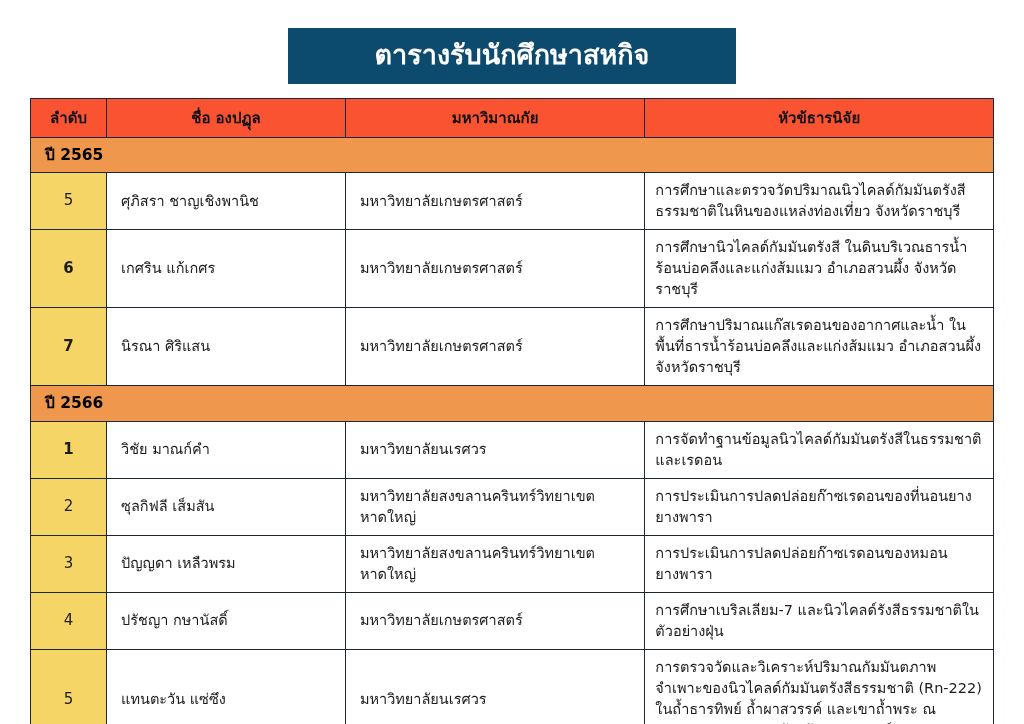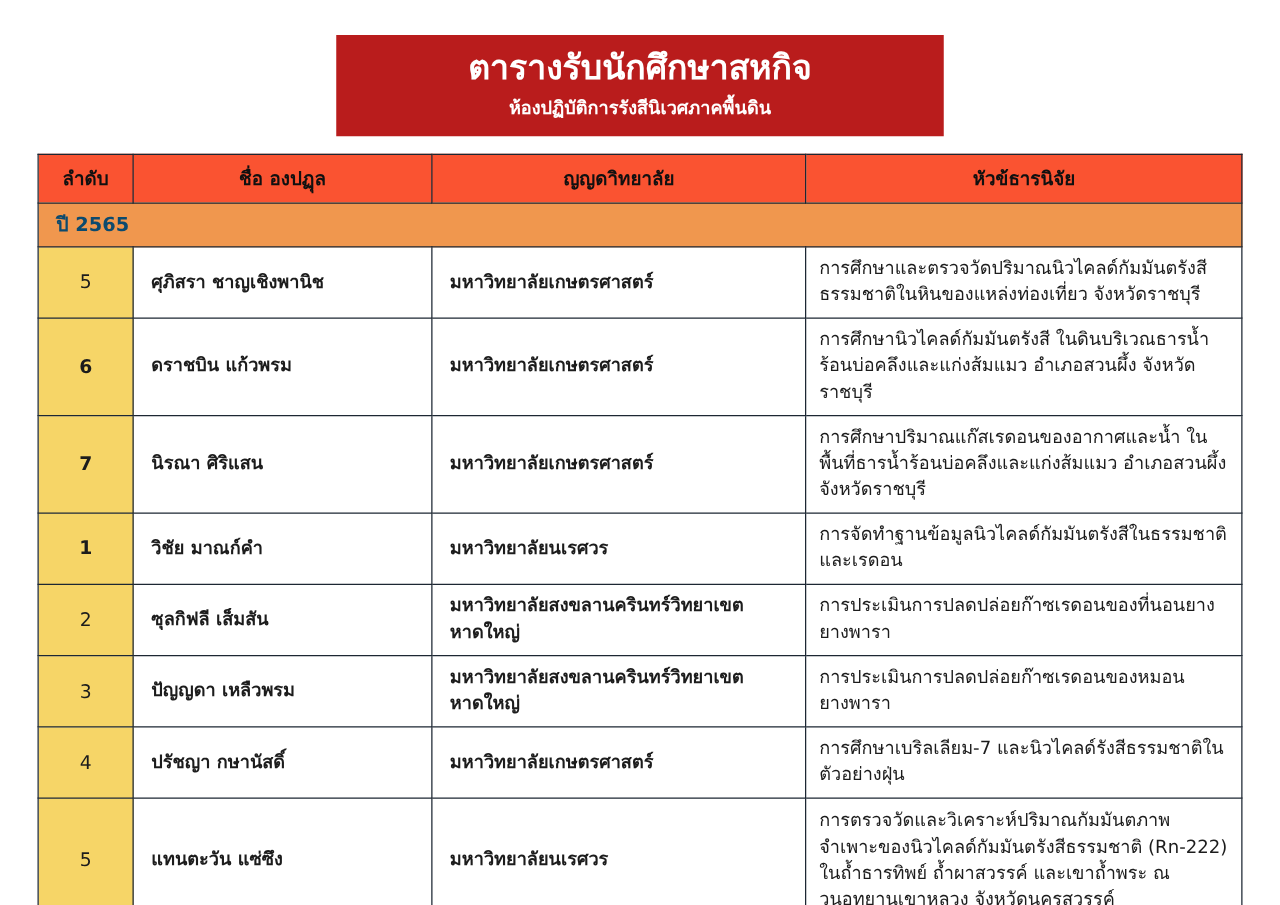--- a/index.html
+++ b/index.html
@@ -4,23 +4,23 @@
 <style>
   html,body{margin:0;padding:0;}
   body{
     width:1024px;height:724px;
     background:#ffffff;
     font-family:"DejaVu Sans","Liberation Sans",sans-serif;
     overflow:hidden;
     -webkit-font-smoothing:antialiased;
   }
   .banner{
-    width:486px;
+    width:448px;
     margin:28px auto 14px auto;
-    background:#b91c1c;
+    background:#0c4a6e;
     color:#ffffff;
     text-align:center;
     padding:10px 6px 12px 6px;
     box-sizing:border-box;
   }
   .banner .title{
     font-size:27px;
     font-weight:bold;
     line-height:1.25;
   }
@@ -53,81 +53,83 @@
     color:#1c1c1c;
     vertical-align:middle;
     padding:7px 10px;
     line-height:1.45;
     background:#ffffff;
   }
   td.year-cell{
     background:#F0974E;
     font-weight:bold;
     font-size:15.5px;
-    color:#0c4a6e;
+    color:#000000;
     padding:6px 14px;
   }
   td.no-cell{
     background:#F6D567;
     text-align:center;
     font-size:15px;
     min-height:40px;
   }
   td.no-cell.bold{font-weight:bold;}
-  td.name-cell, td.univ-cell{padding-left:14px;font-weight:bold;}
+  td.name-cell, td.univ-cell{padding-left:14px;}
   tr.data-row{height:54px;}
   tr.data-row.tall{height:72px;}
   tr.data-row.xtall{height:100px;}
   tr.data-row.short{height:36px;}
 </style>
 </head>
 <body>
 
 <div class="banner">
   <div class="title">ตารางรับนักศึกษาสหกิจ</div>
-  <div class="subtitle">ห้องปฏิบัติการรังสีนิเวศภาคพื้นดิน</div>
 </div>
 
 <div class="table-wrap">
   <table>
     <colgroup>
       <col style="width:7.9%">
       <col style="width:24.8%">
       <col style="width:31.1%">
       <col style="width:36.2%">
     </colgroup>
     <thead>
       <tr>
         <th>ลำดับ</th>
         <th>ชื่อ องปฏุล</th>
-        <th>ญญดาิทยาลัย</th>
+        <th>มหาวิมาณกัย</th>
         <th>หัวข้ธารนิจัย</th>
       </tr>
     </thead>
     <tbody>
         <tr>
           <td class="year-cell" colspan="4">ปี 2565</td>
         </tr>
         <tr class="data-row ">
           <td class="no-cell">5</td>
           <td class="name-cell">ศุภิสรา ชาญเชิงพานิช</td>
           <td class="univ-cell">มหาวิทยาลัยเกษตรศาสตร์</td>
           <td class="topic-cell">การศึกษาและตรวจวัดปริมาณนิวไคลด์กัมมันตรังสีธรรมชาติในหินของแหล่งท่องเที่ยว จังหวัดราชบุรี</td>
         </tr>
         <tr class="data-row ">
           <td class="no-cell bold">6</td>
-          <td class="name-cell">ดราชบิน แก้วพรม</td>
+          <td class="name-cell">เกศริน แก้เกศร</td>
           <td class="univ-cell">มหาวิทยาลัยเกษตรศาสตร์</td>
           <td class="topic-cell">การศึกษานิวไคลด์กัมมันตรังสี ในดินบริเวณธารน้ำร้อนบ่อคลึงและแก่งส้มแมว อำเภอสวนผึ้ง จังหวัดราชบุรี</td>
         </tr>
         <tr class="data-row tall">
           <td class="no-cell bold">7</td>
           <td class="name-cell">นิรณา ศิริแสน</td>
           <td class="univ-cell">มหาวิทยาลัยเกษตรศาสตร์</td>
           <td class="topic-cell">การศึกษาปริมาณแก๊สเรดอนของอากาศและน้ำ ในพื้นที่ธารน้ำร้อนบ่อคลึงและแก่งส้มแมว อำเภอสวนผึ้ง จังหวัดราชบุรี</td>
+        </tr>
+        <tr>
+          <td class="year-cell" colspan="4">ปี 2566</td>
         </tr>
         <tr class="data-row ">
           <td class="no-cell bold">1</td>
           <td class="name-cell">วิชัย มาณก์คำ</td>
           <td class="univ-cell">มหาวิทยาลัยนเรศวร</td>
           <td class="topic-cell">การจัดทำฐานข้อมูลนิวไคลด์กัมมันตรังสีในธรรมชาติ และเรดอน</td>
         </tr>
         <tr class="data-row ">
           <td class="no-cell">2</td>
           <td class="name-cell">ซุลกิฟลี เส็มสัน</td>

